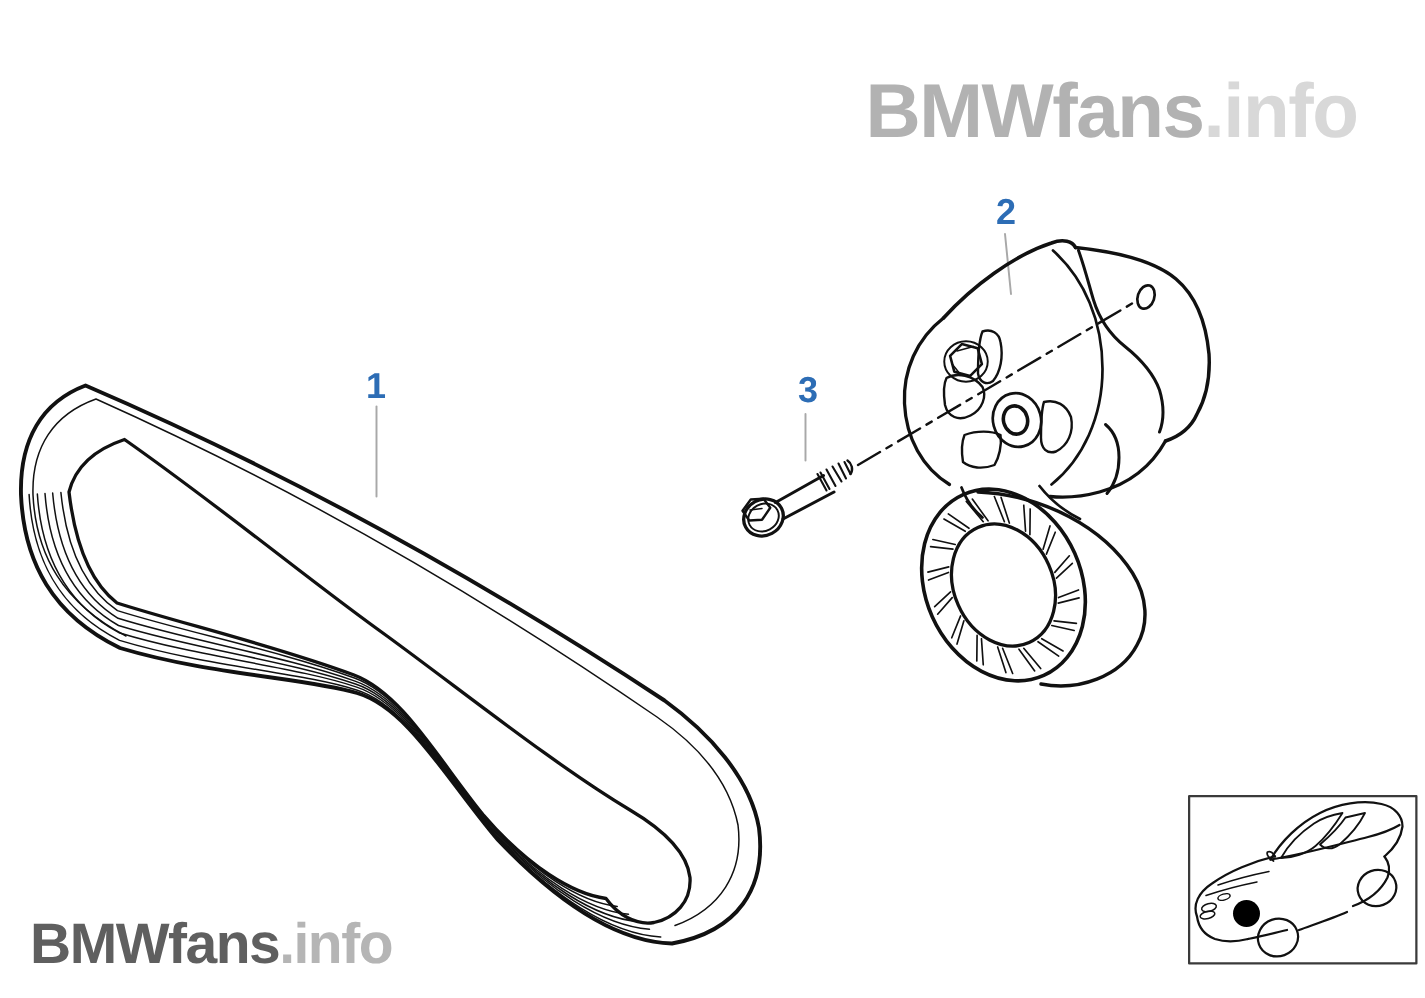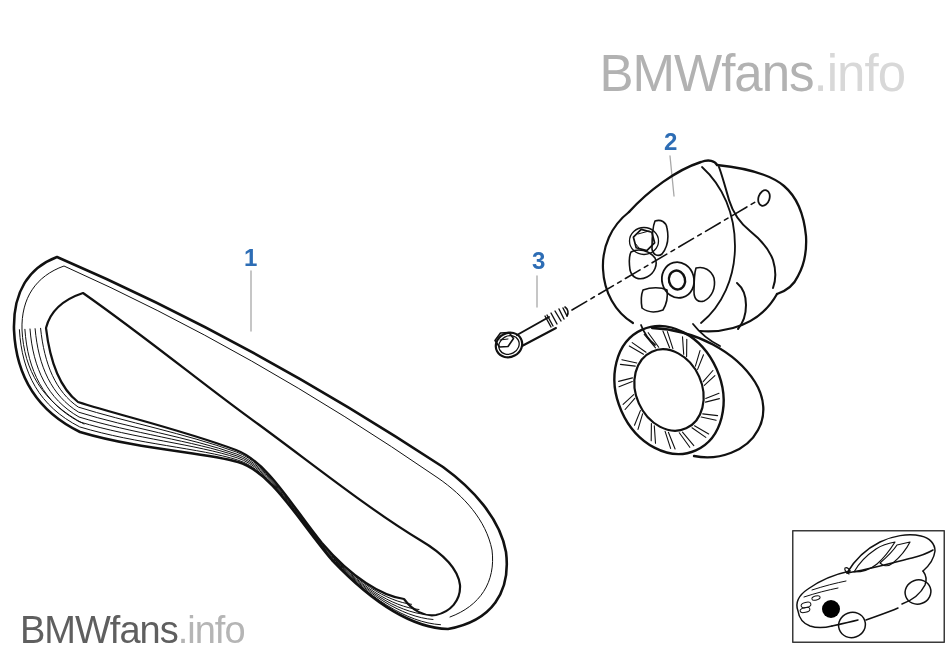--- a/index.html
+++ b/index.html
@@ -4,21 +4,21 @@
 <style>
   html,body{margin:0;padding:0;background:#ffffff;}
   #stage{position:relative;width:950px;height:665px;background:#fff;overflow:hidden;
          font-family:"Liberation Sans",sans-serif;}
   #diagram{position:absolute;left:0;top:0;}
   .part-label{position:absolute;font-weight:bold;font-size:24px;line-height:1;
               cursor:pointer;}
   #label-1{left:244px;top:246px;}
   #label-2{left:664px;top:130px;}
   #label-3{left:532px;top:249px;}
-  .wm{position:absolute;white-space:nowrap;letter-spacing:-1px;}
+  .wm{position:absolute;white-space:nowrap;letter-spacing:-1px;font-weight:bold;}
   #wm-top{top:44px;right:45px;font-size:51px;}
   #wm-bottom{left:20px;top:609px;font-size:38px;}
 </style>
 </head>
 <body>
 
 <div id="stage">
 
   <svg id="diagram" width="950" height="665" viewBox="0 0 950 665">
     <g fill="none" stroke="#111" stroke-linecap="round" stroke-linejoin="round">

